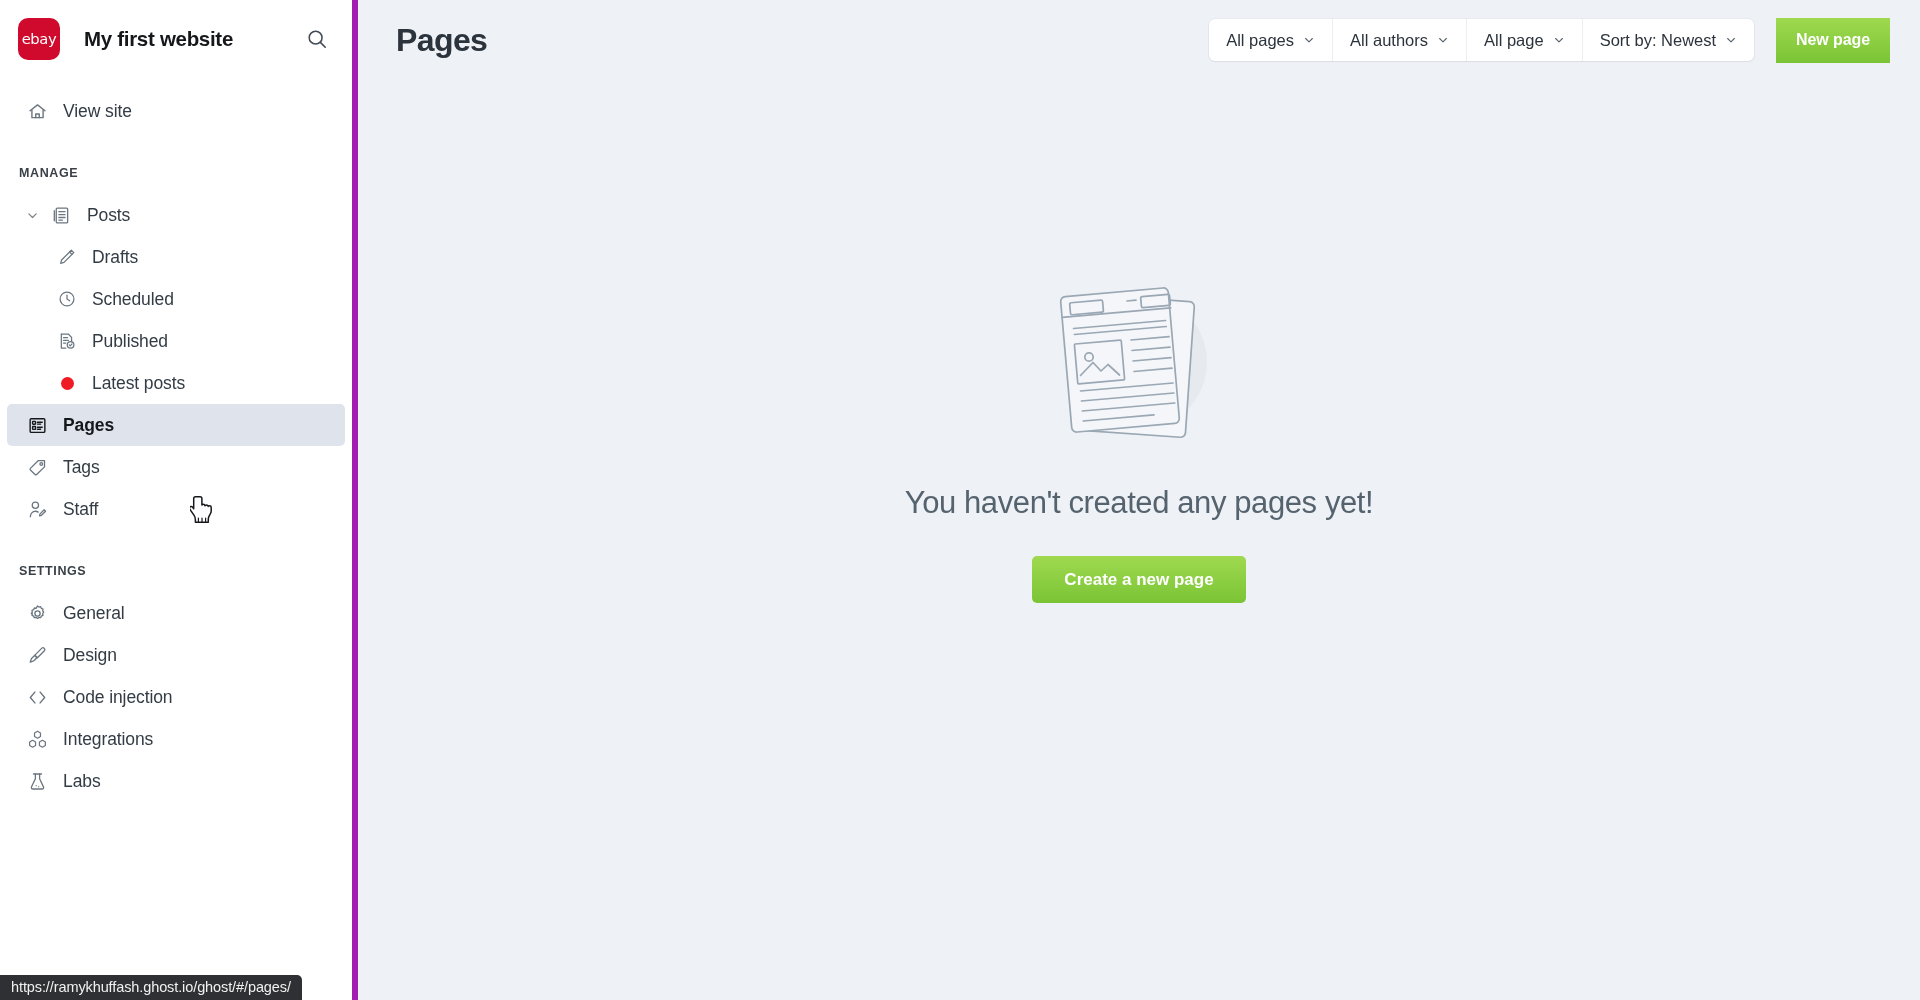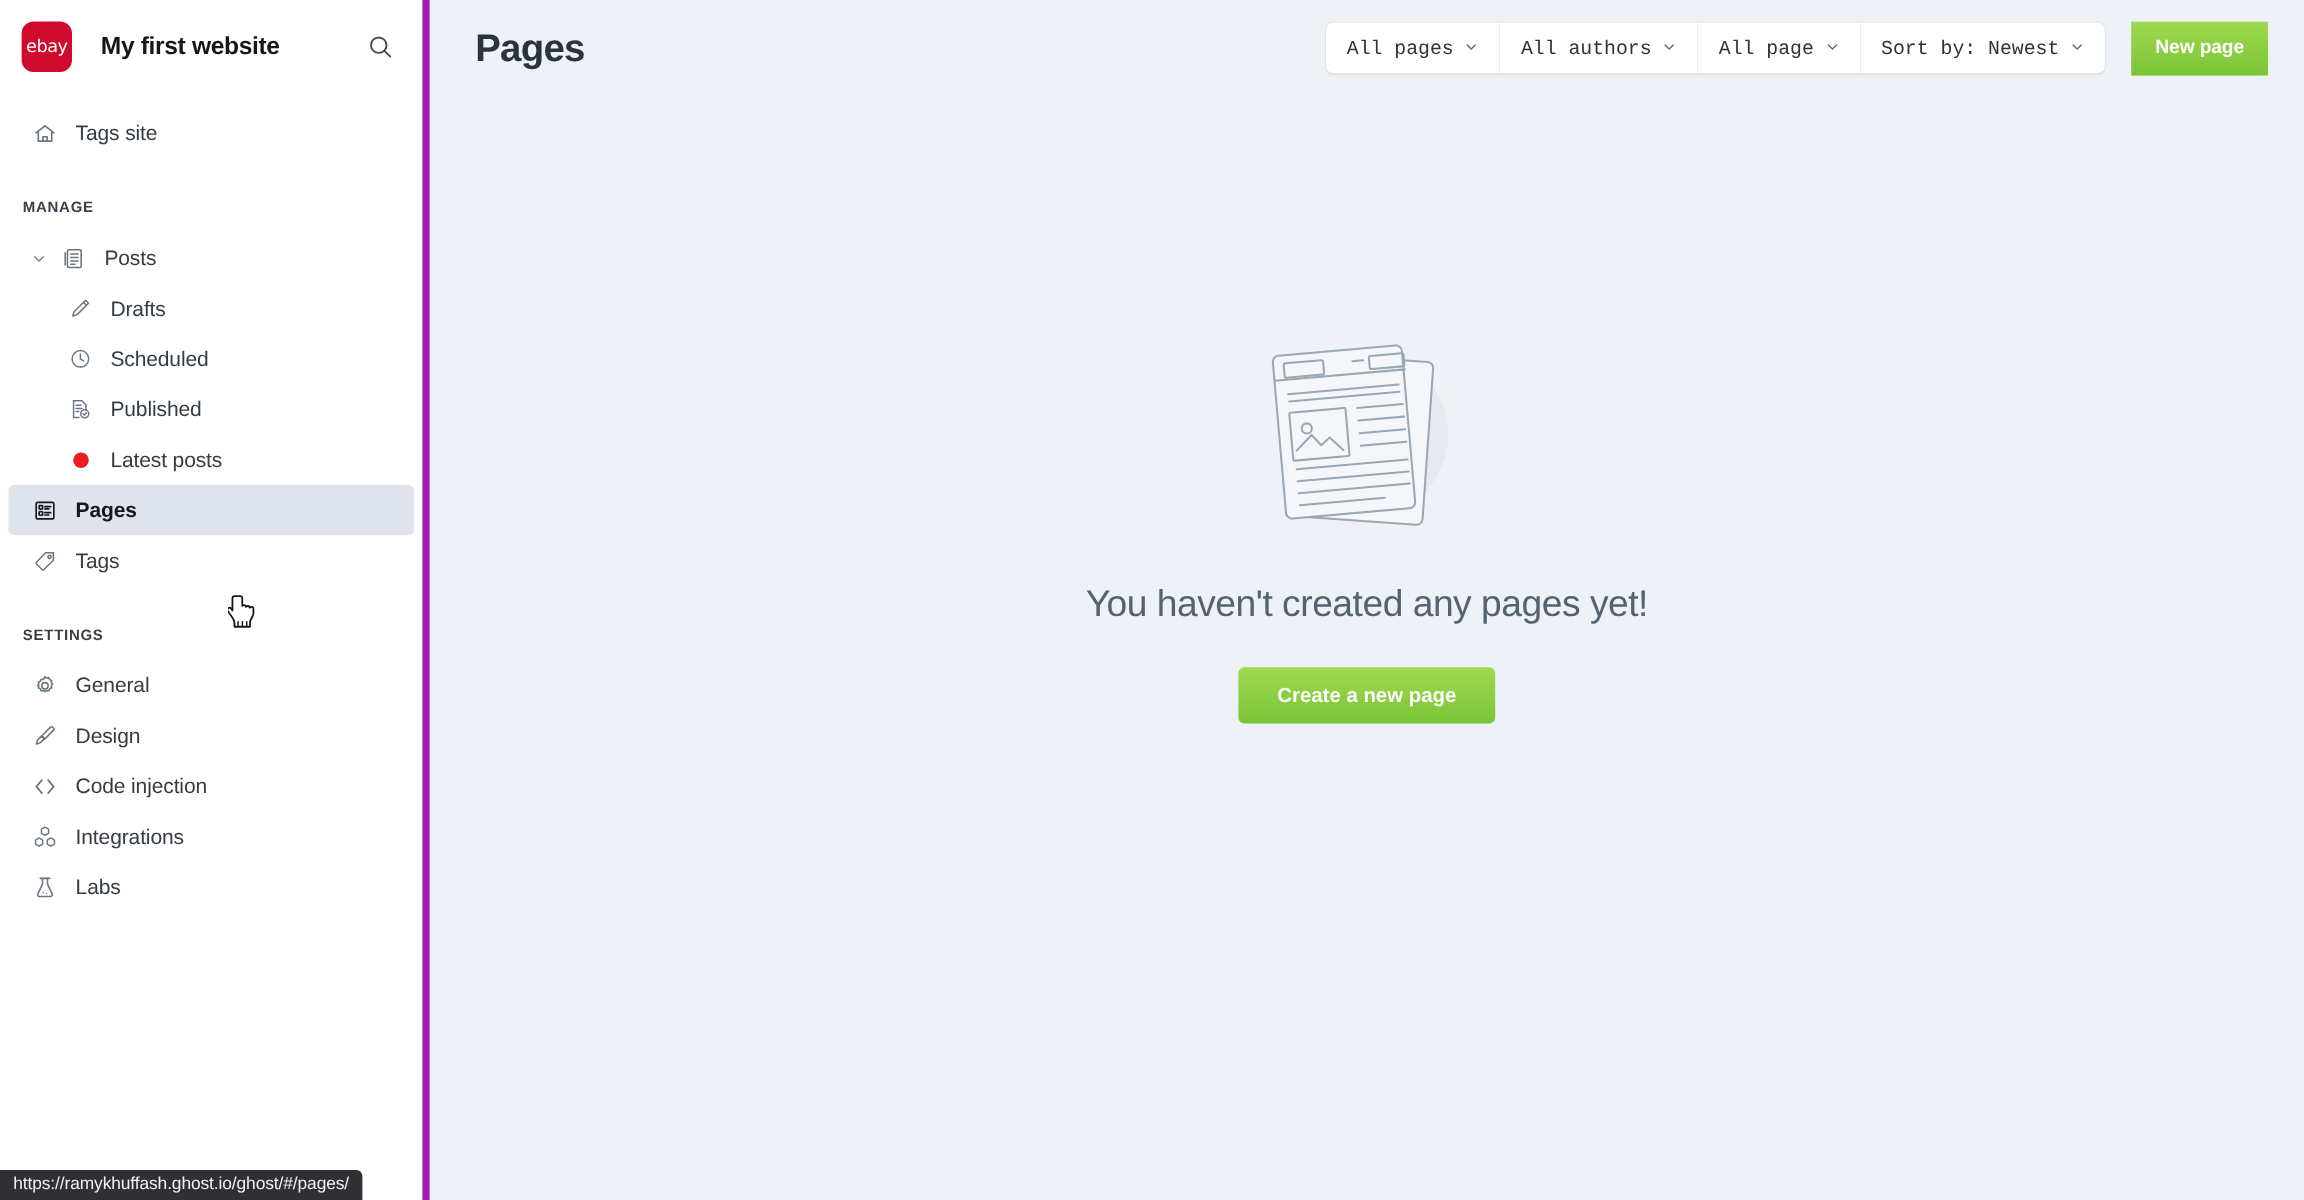--- a/index.html
+++ b/index.html
@@ -152,21 +152,20 @@
     display: flex;
     align-items: center;
     gap: 9px;
     padding: 0 17px;
     font-size: 16.5px;
     color: #2b333c;
     cursor: pointer;
     white-space: nowrap;
     border-right: 1px solid #eceef1;
     height: 42px;
-    font-family: Liberation Mono, monospace;
   }
   .filter-btn:last-child { border-right: none; justify-content: center; }
   .btn-primary {
     background: linear-gradient(180deg, #9fd950 0%, #7bc436 100%);
     color: #ffffff;
     font-size: 16px;
     font-weight: bold;
     border: none;
     border-radius: 0;
     padding: 0 20px;
@@ -249,21 +248,21 @@
 
     <div class="nav-top">
       <div class="nav-item">
         <span class="ico">
           <svg width="21" height="21" viewBox="0 0 24 24" fill="none" stroke="#6b7680" stroke-width="1.6" stroke-linecap="round" stroke-linejoin="round">
             <path d="M3.5 11.2 12 4.4l8.5 6.8"></path>
               <path d="M5.6 10.2V19h12.8v-8.8"></path>
             <path d="M10 19v-4.2h4V19"></path>
           </svg>
         </span>
-        <span class="lbl">Tags site</span>
+        <span class="lbl">View site</span>
       </div>
     </div>
 
     <div class="nav-section-title">MANAGE</div>
 
     <div class="nav-item has-chev">
       <span class="chev-slot">
         <svg width="13" height="13" viewBox="0 0 16 16" fill="none" stroke="#7b848d" stroke-width="1.5" stroke-linecap="round" stroke-linejoin="round">
           <polyline points="3.5,6 8,10.5 12.5,6"></polyline>
         </svg>
@@ -341,20 +340,30 @@
     <div class="nav-item">
       <span class="ico">
         <svg width="21" height="21" viewBox="0 0 24 24" fill="none" stroke="#6b7680" stroke-width="1.5" stroke-linejoin="round">
           <path d="M20 4.2h-7.3L3.9 13c-.5.5-.5 1.3 0 1.8l5.3 5.3c.5.5 1.3.5 1.8 0L20 11.3z"></path>
           <circle cx="16.3" cy="8" r="1.5"></circle>
         </svg>
       </span>
       <span class="lbl">Tags</span>
     </div>
 
+    <div class="nav-item">
+      <span class="ico">
+        <svg width="21" height="21" viewBox="0 0 24 24" fill="none" stroke="#6b7680" stroke-width="1.5" stroke-linejoin="round" stroke-linecap="round">
+          <circle cx="9.6" cy="7.2" r="3.6"></circle>
+          <path d="M3.8 20.3c0-3.6 2.6-6.3 5.8-6.3 1.2 0 2.3.3 3.2 1"></path>
+          <path d="M19.6 12.3l1.6 1.6-4.7 4.7-2.2.6.6-2.2z"></path>
+        </svg>
+      </span>
+      <span class="lbl">Staff</span>
+    </div>
 
     <div class="nav-section-title">SETTINGS</div>
 
     <div class="nav-item">
       <span class="ico">
         <svg width="21" height="21" viewBox="0 0 24 24" fill="none" stroke="#6b7680" stroke-width="1.5" stroke-linejoin="round">
           <path d="M12 3.4l1.6 1.2 2-.4.8 1.9 1.9.8-.4 2 1.2 1.6-1.2 1.6.4 2-1.9.8-.8 1.9-2-.4-1.6 1.2-1.6-1.2-2 .4-.8-1.9-1.9-.8.4-2L4.9 12l1.2-1.6-.4-2 1.9-.8.8-1.9 2 .4z"></path>
           <circle cx="12" cy="12" r="3"></circle>
         </svg>
       </span>

